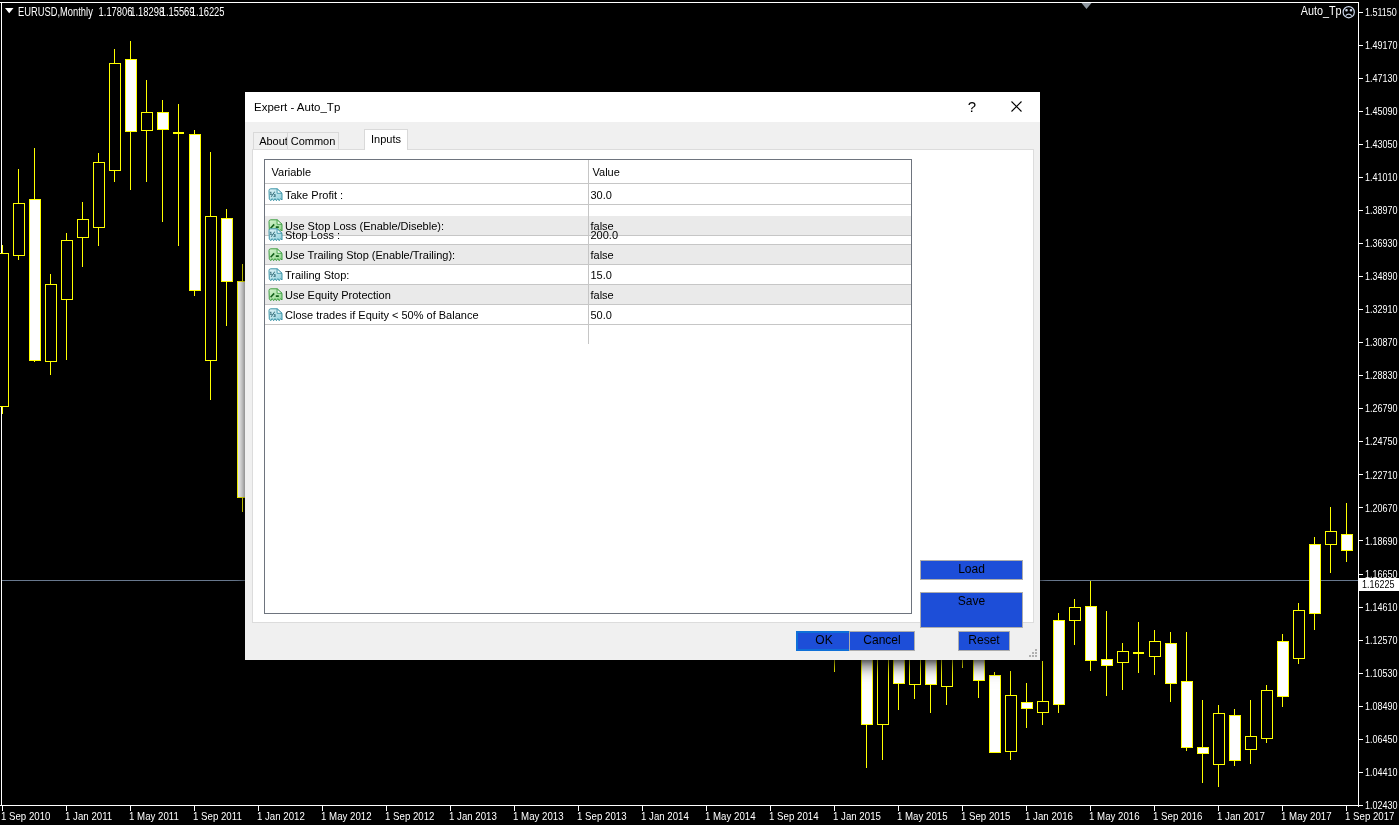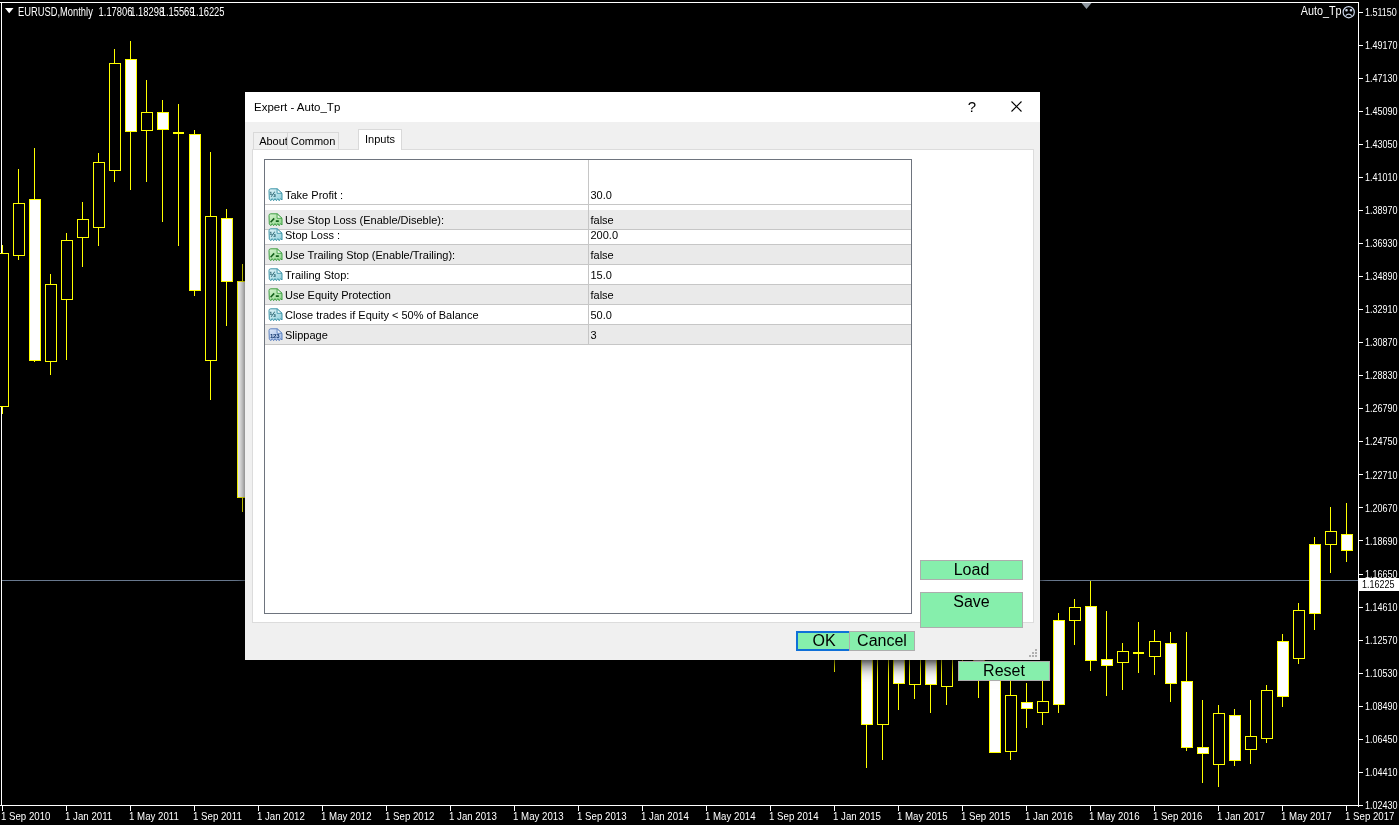--- a/index.html
+++ b/index.html
@@ -18,22 +18,22 @@
 .tab.active{top:36.5px;height:21px;background:#fff;line-height:19px;z-index:4}
 #page{position:absolute;left:6.5px;top:56.5px;width:782px;height:474px;background:#fff;border:1px solid #dcdcdc;z-index:1}
 #tbl{position:absolute;left:18.5px;top:67px;width:648px;height:455px;background:#fff;border:1px solid #6e747e;z-index:3}
 #thead{position:absolute;left:0;top:0;width:100%;height:24px;line-height:25px;border-bottom:1px solid #c6c6c6}
 .row{position:absolute;left:0;width:100%;height:20px;line-height:20px;border-bottom:1px solid #c6c6c6}
 .row.alt{background:#eaeaea}
 .ric{position:absolute;left:3px;top:3px}
 .rn{position:absolute;left:20.5px;white-space:pre}
 .rv{position:absolute;left:326px}
 #colsep{position:absolute;left:323.5px;top:0;width:1px;height:184px;background:#c6c6c6}
-.btn{position:absolute;background:#86efac;border:1px solid #adadad;text-align:center;
-  font-size:16px;line-height:17px;z-index:5}
+.btn{position:absolute;background:#1d4ed8;border:1px solid #adadad;text-align:center;
+  font-size:12px;line-height:17px;z-index:5}
 .btn.ok{border:2px solid #0f70d8;line-height:15px}
 #grip{position:absolute;right:2px;bottom:2px}
 </style></head>
 <body>
 <svg width="1399" height="825" style="position:absolute;left:0;top:0" shape-rendering="crispEdges">
 <line x1="0" y1="2.5" x2="1358" y2="2.5" stroke="#ffffff"></line>
 <line x1="1.5" y1="2" x2="1.5" y2="806" stroke="#ffffff"></line>
 <line x1="1358.5" y1="2" x2="1358.5" y2="807" stroke="#ffffff"></line>
 <line x1="0" y1="805.5" x2="1359" y2="805.5" stroke="#ffffff"></line>
 <polygon points="1081.5,3 1091.5,3 1086.5,9" fill="#8e979f" shape-rendering="auto"></polygon>
@@ -244,39 +244,43 @@
 </svg>
 
 <div id="dlg">
   <div id="tbar">Expert - Auto_Tp</div>
   <div id="qm">?</div>
   <div id="xm"><svg width="11" height="11" viewBox="0 0 11 11">
         <path d="M0.5,0.5 L10.5,10.5 M10.5,0.5 L0.5,10.5" stroke="#000000" stroke-width="1.1"></path>
       </svg></div>
   <div class="tab" style="left:8px;width:41px">About</div>
   <div class="tab" style="left:42px;width:52px">Common</div>
-  <div class="tab active" style="left:113px;width:44px">Inputs</div>
+  <div class="tab active" style="left:119px;width:44px">Inputs</div>
   <div id="page"></div>
   <div id="tbl">
+    <div id="thead">
+        <span style="position:absolute;left:7px">Variable</span>
+        <span style="position:absolute;left:328px">Value</span>
+      </div>
     <div class="row" style="top:25px">
         <svg class="ric" width="15" height="15" viewBox="0 0 15 15">
           <defs>
             <linearGradient id="gb" x1="0" y1="0" x2="1" y2="1">
               <stop offset="0" stop-color="#e2f4f7"></stop>
               <stop offset="1" stop-color="#8ecfdc"></stop>
             </linearGradient>
           </defs>
           <path d="M1,2.6 Q1,0.8 2.8,0.8 L9.1,0.8 L14,5.3 L14,12 L12.6,10.6 L11.2,12.7 L9.8,10.6 L8.4,12.7 L7,10.6 L5.6,12.7 L4.2,10.6 L2.8,12.7 L1.3,10.9 Z" fill="url(#gb)" stroke="#3d95a8" stroke-width="1"></path>
           <path d="M9.1,0.8 L9.1,5.3 L14,5.3 Z" fill="#f2fbfd" stroke="#3d95a8" stroke-width="0.9"></path>
           <text x="1.6" y="9.4" font-size="8" font-family="Liberation Sans" fill="#094a58" font-weight="bold">½</text>
         </svg>
         <span class="rn">Take Profit :</span>
         <span class="rv">30.0</span>
       </div>
-<div class="row alt" style="top:50px">
+<div class="row alt" style="top:56px">
         <svg class="ric" width="15" height="15" viewBox="0 0 15 15">
           <defs>
             <linearGradient id="gg" x1="0" y1="0" x2="1" y2="1">
               <stop offset="0" stop-color="#d6f2d0"></stop>
               <stop offset="1" stop-color="#8ed88a"></stop>
             </linearGradient>
           </defs>
           <path d="M1,2.6 Q1,0.8 2.8,0.8 L9.1,0.8 L14,5.3 L14,12 L12.6,10.6 L11.2,12.7 L9.8,10.6 L8.4,12.7 L7,10.6 L5.6,12.7 L4.2,10.6 L2.8,12.7 L1.3,10.9 Z" fill="url(#gg)" stroke="#3f9e43" stroke-width="1"></path>
           <path d="M9.1,0.8 L9.1,5.3 L14,5.3 Z" fill="#f3fcf2" stroke="#3f9e43" stroke-width="0.9"></path>
           <path d="M2.6,9.3 L6.2,5.4 M7.8,8.1 L10.8,8.1" stroke="#15611b" stroke-width="1.6" fill="none"></path>
@@ -351,43 +355,28 @@
               <stop offset="0" stop-color="#e2f4f7"></stop>
               <stop offset="1" stop-color="#8ecfdc"></stop>
             </linearGradient>
           </defs>
           <path d="M1,2.6 Q1,0.8 2.8,0.8 L9.1,0.8 L14,5.3 L14,12 L12.6,10.6 L11.2,12.7 L9.8,10.6 L8.4,12.7 L7,10.6 L5.6,12.7 L4.2,10.6 L2.8,12.7 L1.3,10.9 Z" fill="url(#gb)" stroke="#3d95a8" stroke-width="1"></path>
           <path d="M9.1,0.8 L9.1,5.3 L14,5.3 Z" fill="#f2fbfd" stroke="#3d95a8" stroke-width="0.9"></path>
           <text x="1.6" y="9.4" font-size="8" font-family="Liberation Sans" fill="#094a58" font-weight="bold">½</text>
         </svg>
         <span class="rn">Close trades if Equity &lt; 50% of Balance</span>
         <span class="rv">50.0</span>
-      </div>
-<div class="row alt" style="top:165px">
-        <svg class="ric" width="15" height="15" viewBox="0 0 15 15">
-          <defs>
-            <linearGradient id="gi" x1="0" y1="0" x2="1" y2="1">
-              <stop offset="0" stop-color="#dde8f8"></stop>
-              <stop offset="1" stop-color="#9fbbe9"></stop>
-            </linearGradient>
-          </defs>
-          <path d="M1,2.6 Q1,0.8 2.8,0.8 L9.1,0.8 L14,5.3 L14,12 L12.6,10.6 L11.2,12.7 L9.8,10.6 L8.4,12.7 L7,10.6 L5.6,12.7 L4.2,10.6 L2.8,12.7 L1.3,10.9 Z" fill="url(#gi)" stroke="#5f83c0" stroke-width="1"></path>
-          <path d="M9.1,0.8 L9.1,5.3 L14,5.3 Z" fill="#f2f7fd" stroke="#5f83c0" stroke-width="0.9"></path>
-          <text x="1.9" y="9.9" font-size="6" font-family="Liberation Sans" font-weight="bold" fill="#0d3168" letter-spacing="-0.2">123</text>
-        </svg>
-        <span class="rn">Slippage</span>
-        <span class="rv">3</span>
       </div>
     <div id="colsep"></div>
   </div>
   <div class="btn" style="left:675px;top:468px;width:103px;height:20px">Load</div>
   <div class="btn" style="left:675px;top:500px;width:103px;height:36px">Save</div>
   <div class="btn ok" style="left:551px;top:539px;width:56px;height:20px">OK</div>
   <div class="btn" style="left:604px;top:539px;width:66px;height:20px">Cancel</div>
-  <div class="btn" style="left:713px;top:569px;width:92px;height:20px">Reset</div>
+  <div class="btn" style="left:713px;top:539px;width:52px;height:20px">Reset</div>
   <svg id="grip" width="10" height="10" viewBox="0 0 10 10">
     <g fill="#b0b0b0">
         <rect x="7" y="1" width="2" height="2"></rect>
         <rect x="7" y="4" width="2" height="2"></rect>
         <rect x="7" y="7" width="2" height="2"></rect>
         <rect x="4" y="4" width="2" height="2"></rect>
         <rect x="4" y="7" width="2" height="2"></rect>
         <rect x="1" y="7" width="2" height="2"></rect>
       </g>
   </svg>

